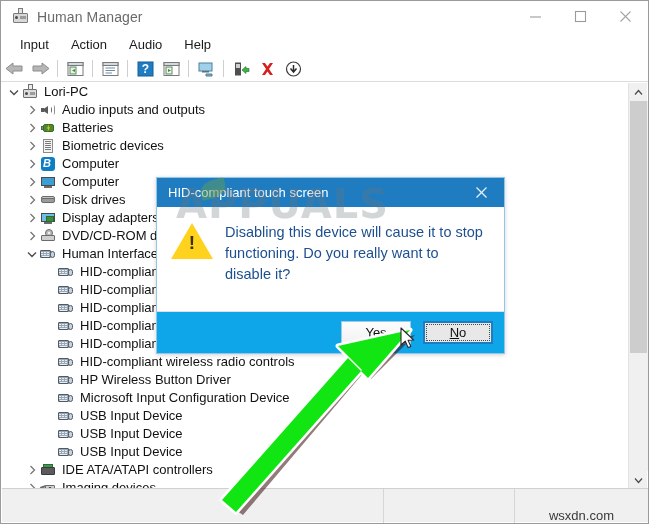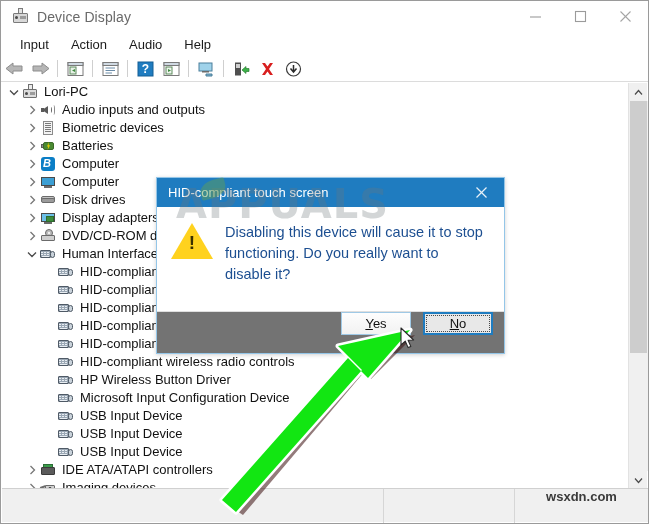--- a/index.html
+++ b/index.html
@@ -153,21 +153,21 @@
 
   
   .statusbar{
     position:absolute;left:1px;bottom:1px;width:646px;height:34px;
     background:#f0f0f0;border-top:1px solid #d0d0d0;box-sizing:border-box;
     display:flex;align-items:center;
   }
   .sb-cell{height:34px;border-right:1px solid #d6d6d6;box-sizing:border-box;}
   .sb-cell.one{flex:1 1 auto;}
   .sb-cell.two{width:131px;}
-  .sb-cell.three{width:133px;border-right:none;display:flex;align-items:flex-start;justify-content:center;font-weight:bold;}
+  .sb-cell.three{width:133px;border-right:none;display:flex;align-items:flex-end;justify-content:center;}
   .wsxdn{font-size:13px;color:#3a3a3a;}
 
   
   .dialog{
     position:absolute;left:155px;top:176px;width:349px;height:177px;
     background:#ffffff;
     border:1px solid #94c6e8;
     box-sizing:border-box;
     box-shadow:0 1px 4px rgba(0,0,0,.18);
   }
@@ -199,22 +199,22 @@
   }
   .warn .bang{
     position:absolute;left:0;top:10px;width:42px;text-align:center;
     font-size:19px;font-weight:bold;color:#3a3000;line-height:19px;
   }
   .dlg-msg{
     font-size:14.5px;color:#1d4f91;line-height:21px;max-width:268px;padding-top:1px;
   }
   .dlg-footer{
     position:absolute;left:0;bottom:0;width:347px;height:42px;
-    background:#737373;border-top:1px solid #dfdfdf;box-sizing:border-box;
-    display:flex;justify-content:flex-end;padding-right:11px;
+    background:#0ea5e9;border-top:1px solid #dfdfdf;box-sizing:border-box;
+    display:flex;align-items:center;justify-content:flex-end;padding-right:11px;
   }
   .dlg-btn{
     width:70px;height:23px;font-size:13px;color:#101010;
     display:flex;align-items:center;justify-content:center;
     background:linear-gradient(#fdfdfd,#f2f2f2);
     box-sizing:border-box;margin-left:12px;position:relative;
   }
   .btn-yes{border:1px solid #9fc9e6;}
   .btn-no{border:2px solid #1f7cc0;background:#e8e8e8;}
   .btn-no .inner{
@@ -261,21 +261,21 @@
 
 <div id="app">
 
   <div class="titlebar">
     <div class="title-icon">
       <div class="pc-stand"></div>
       <div class="pc-body"></div>
       <div class="pc-dot"></div>
       <div class="pc-slot"></div>
     </div>
-    <div class="title-text">Device Display</div>
+    <div class="title-text">Human Manager</div>
     <div class="win-buttons">
       <div class="win-btn">
         <svg width="13" height="13" viewBox="0 0 13 13">
             <line x1="1" y1="7" x2="12" y2="7" stroke="#9b9b9b" stroke-width="1.1"></line>
           </svg>
       </div>
       <div class="win-btn">
         <svg width="13" height="13" viewBox="0 0 13 13">
             <rect x="1.5" y="1.5" width="10" height="10" fill="none" stroke="#9b9b9b" stroke-width="1.1"></rect>
           </svg>
@@ -392,32 +392,32 @@
           <span class="dev-icon"><span class="ic-speaker"><i class="box"></i><i class="cone"></i><i class="w1"></i><i class="w2"></i></span></span>
           <span class="lbl">Audio inputs and outputs</span>
         </div>
         <div class="row">
           <span style="width:22px;flex:none"></span>
           <span class="chev">
             <svg width="7" height="10" viewBox="0 0 7 10">
               <path d="M1.5,1 L5.5,5 L1.5,9" fill="none" stroke="#767676" stroke-width="1.3"></path>
             </svg>
           </span>
+          <span class="dev-icon"><span class="ic-bat"><i class="cap"></i><i class="body"></i><i class="bolt"></i></span></span>
+          <span class="lbl">Batteries</span>
+        </div>
+        <div class="row">
+          <span style="width:22px;flex:none"></span>
+          <span class="chev">
+            <svg width="7" height="10" viewBox="0 0 7 10">
+              <path d="M1.5,1 L5.5,5 L1.5,9" fill="none" stroke="#767676" stroke-width="1.3"></path>
+            </svg>
+          </span>
           <span class="dev-icon"><span class="ic-bio"><i class="pad"></i><i class="l" style="top:3px"></i><i class="l" style="top:5px"></i><i class="l" style="top:7px"></i><i class="l" style="top:9px"></i><i class="l" style="top:11px"></i></span></span>
           <span class="lbl">Biometric devices</span>
-        </div>
-        <div class="row">
-          <span style="width:22px;flex:none"></span>
-          <span class="chev">
-            <svg width="7" height="10" viewBox="0 0 7 10">
-              <path d="M1.5,1 L5.5,5 L1.5,9" fill="none" stroke="#767676" stroke-width="1.3"></path>
-            </svg>
-          </span>
-          <span class="dev-icon"><span class="ic-bat"><i class="cap"></i><i class="body"></i><i class="bolt"></i></span></span>
-          <span class="lbl">Batteries</span>
         </div>
         <div class="row">
           <span style="width:22px;flex:none"></span>
           <span class="chev">
             <svg width="7" height="10" viewBox="0 0 7 10">
               <path d="M1.5,1 L5.5,5 L1.5,9" fill="none" stroke="#767676" stroke-width="1.3"></path>
             </svg>
           </span>
           <span class="dev-icon"><span class="ic-bt"><i class="sq"></i><i class="g">B</i></span></span>
           <span class="lbl">Computer</span>

